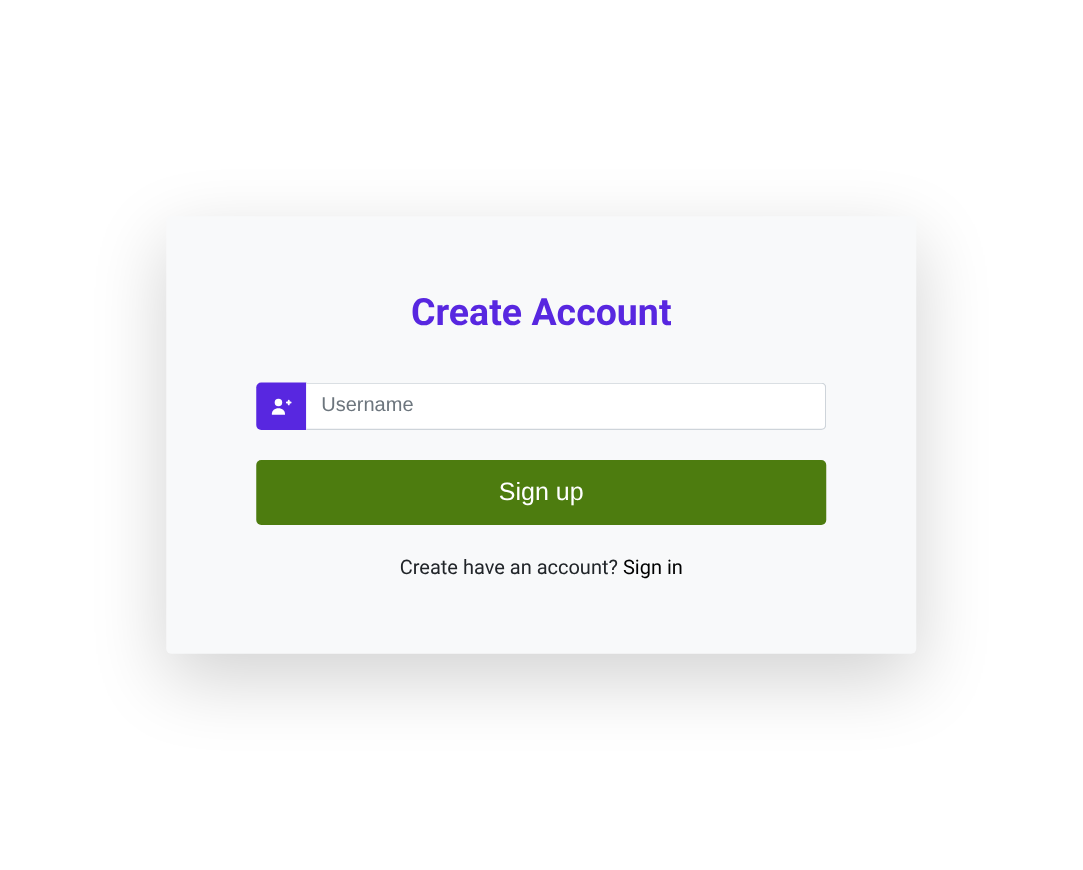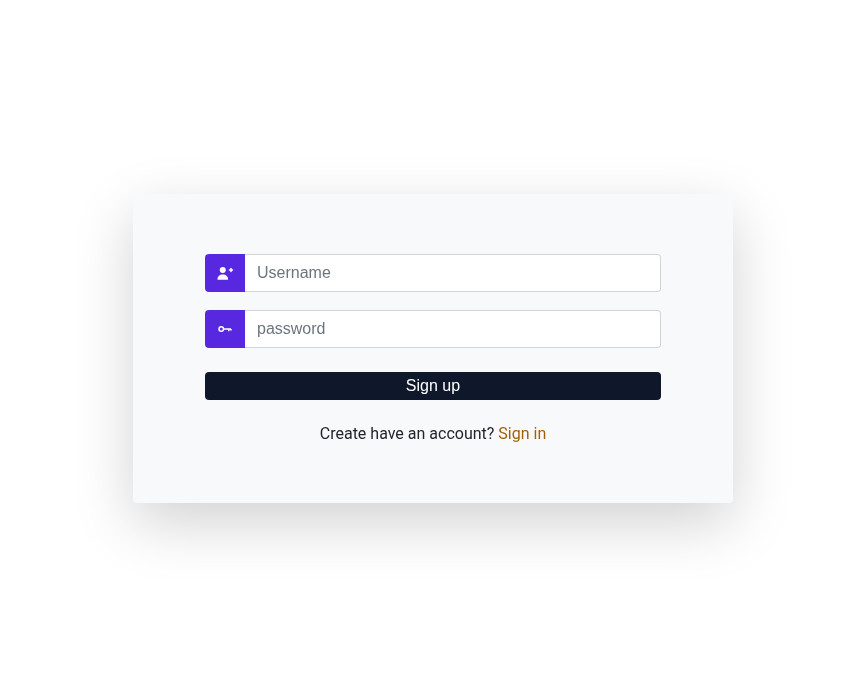--- a/index.html
+++ b/index.html
@@ -58,66 +58,58 @@
       font-size: 16px;
       color: #701a75;
       background: #ffffff;
       outline: none;
     }
     .input-field::placeholder {
       color: #6c757d;
     }
     .signup-btn {
       width: 100%;
-      height: 28px;
-      background: #0f172a;
+      height: 52px;
+      background: #4d7c0f;
       color: #ffffff;
       border: none;
       border-radius: 4px;
-      font-size: 16px;
+      font-size: 20px;
       cursor: pointer;
       margin-top: 6px;
     }
     .footer-text {
       text-align: center;
       margin-top: 24px;
       font-size: 16px;
       color: #212529;
     }
     .signin-link {
-      color: #a16207;
+      color: #000000;
       text-decoration: none;
       cursor: pointer;
     }
   </style>
 </head>
 <body>
 
 <div class="card">
+  <h1 class="title">Create Account</h1>
 
   <div class="input-group">
     <div class="input-icon">
       <svg viewBox="0 0 24 24" fill="white">
         <circle cx="9" cy="8" r="4"></circle>
         <path d="M2 20c0-3.5 3-6 7-6s7 2.5 7 6v1H2v-1z"></path>
         <path d="M18 8h4M20 6v4" stroke="white" stroke-width="2" stroke-linecap="round"></path>
       </svg>
     </div>
     <input type="text" class="input-field" placeholder="Username" style="">
   </div>
 
 
-  <div class="input-group">
-    <div class="input-icon">
-      <svg viewBox="0 0 24 24" fill="none" stroke="white" stroke-width="2">
-        <circle cx="7" cy="12" r="3"></circle>
-        <path d="M10 12h10M17 12v3M20 12v2"></path>
-      </svg>
-    </div>
-    <input type="password" class="input-field" placeholder="password" style="">
-  </div>
 
   <button class="signup-btn">Sign up</button>
 
   <p class="footer-text">
     <span>Create have an account? </span><a class="signin-link">Sign in</a>
   </p>
 </div>
 
 </body></html>

